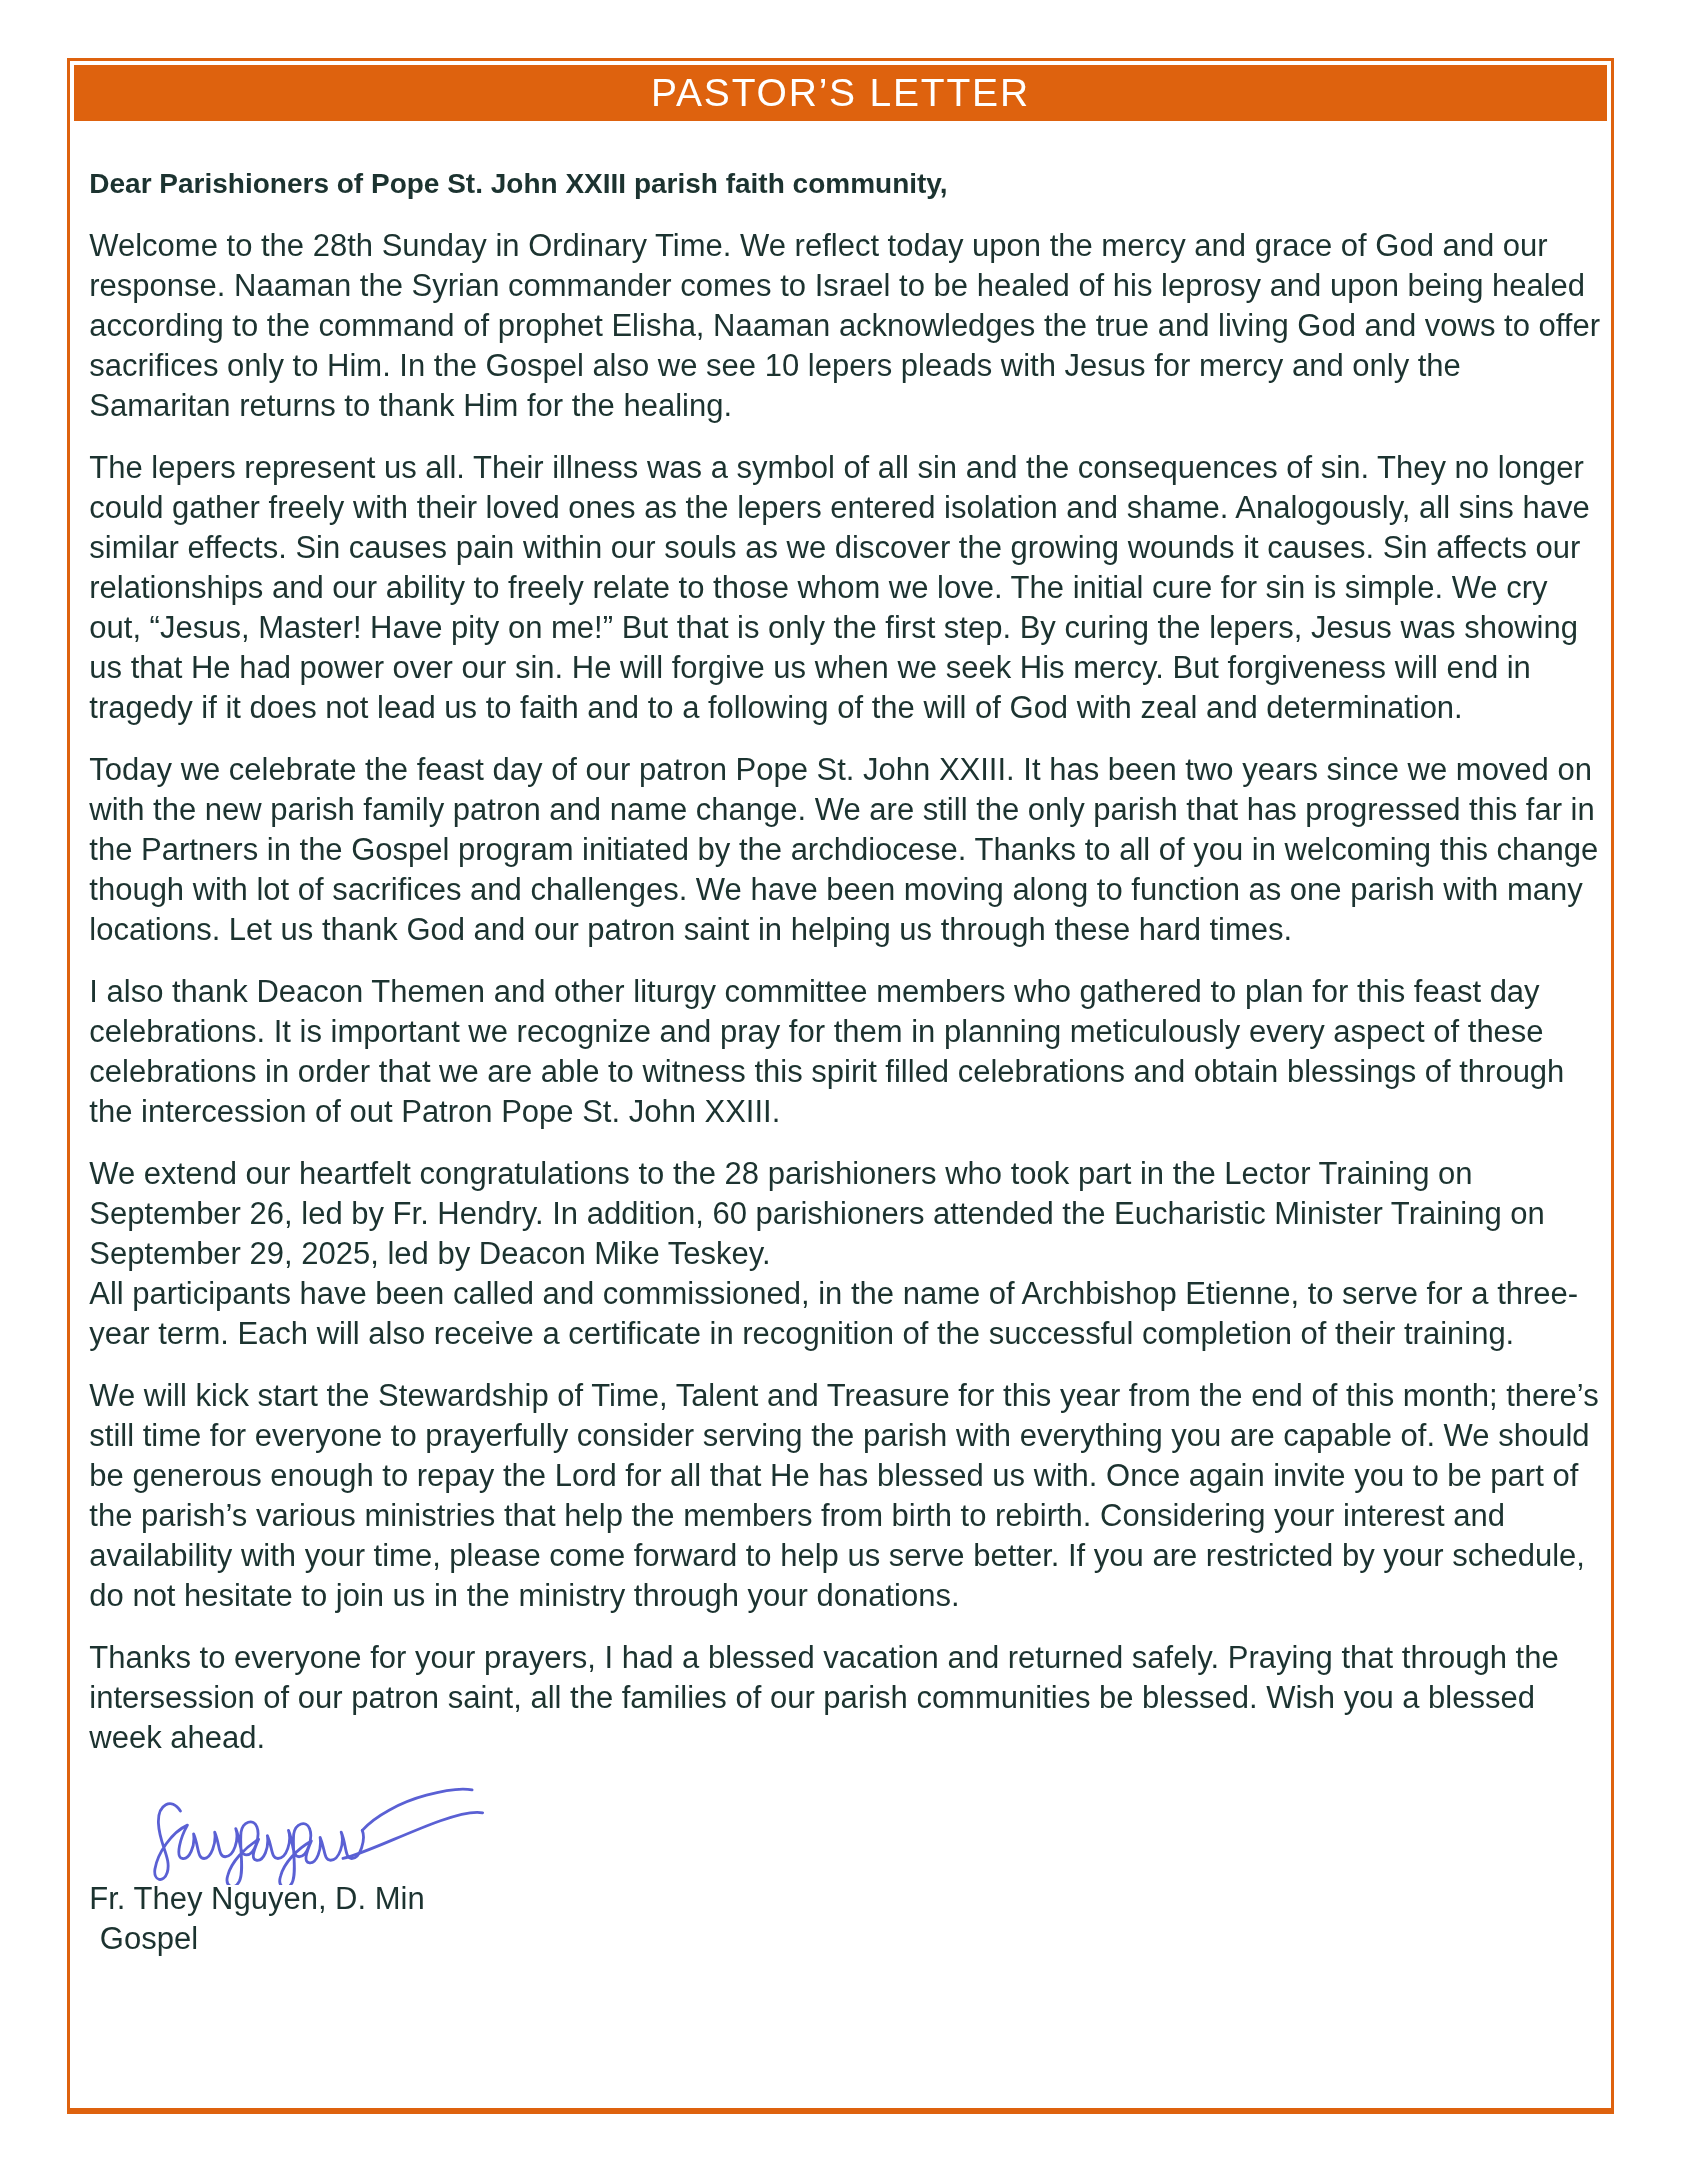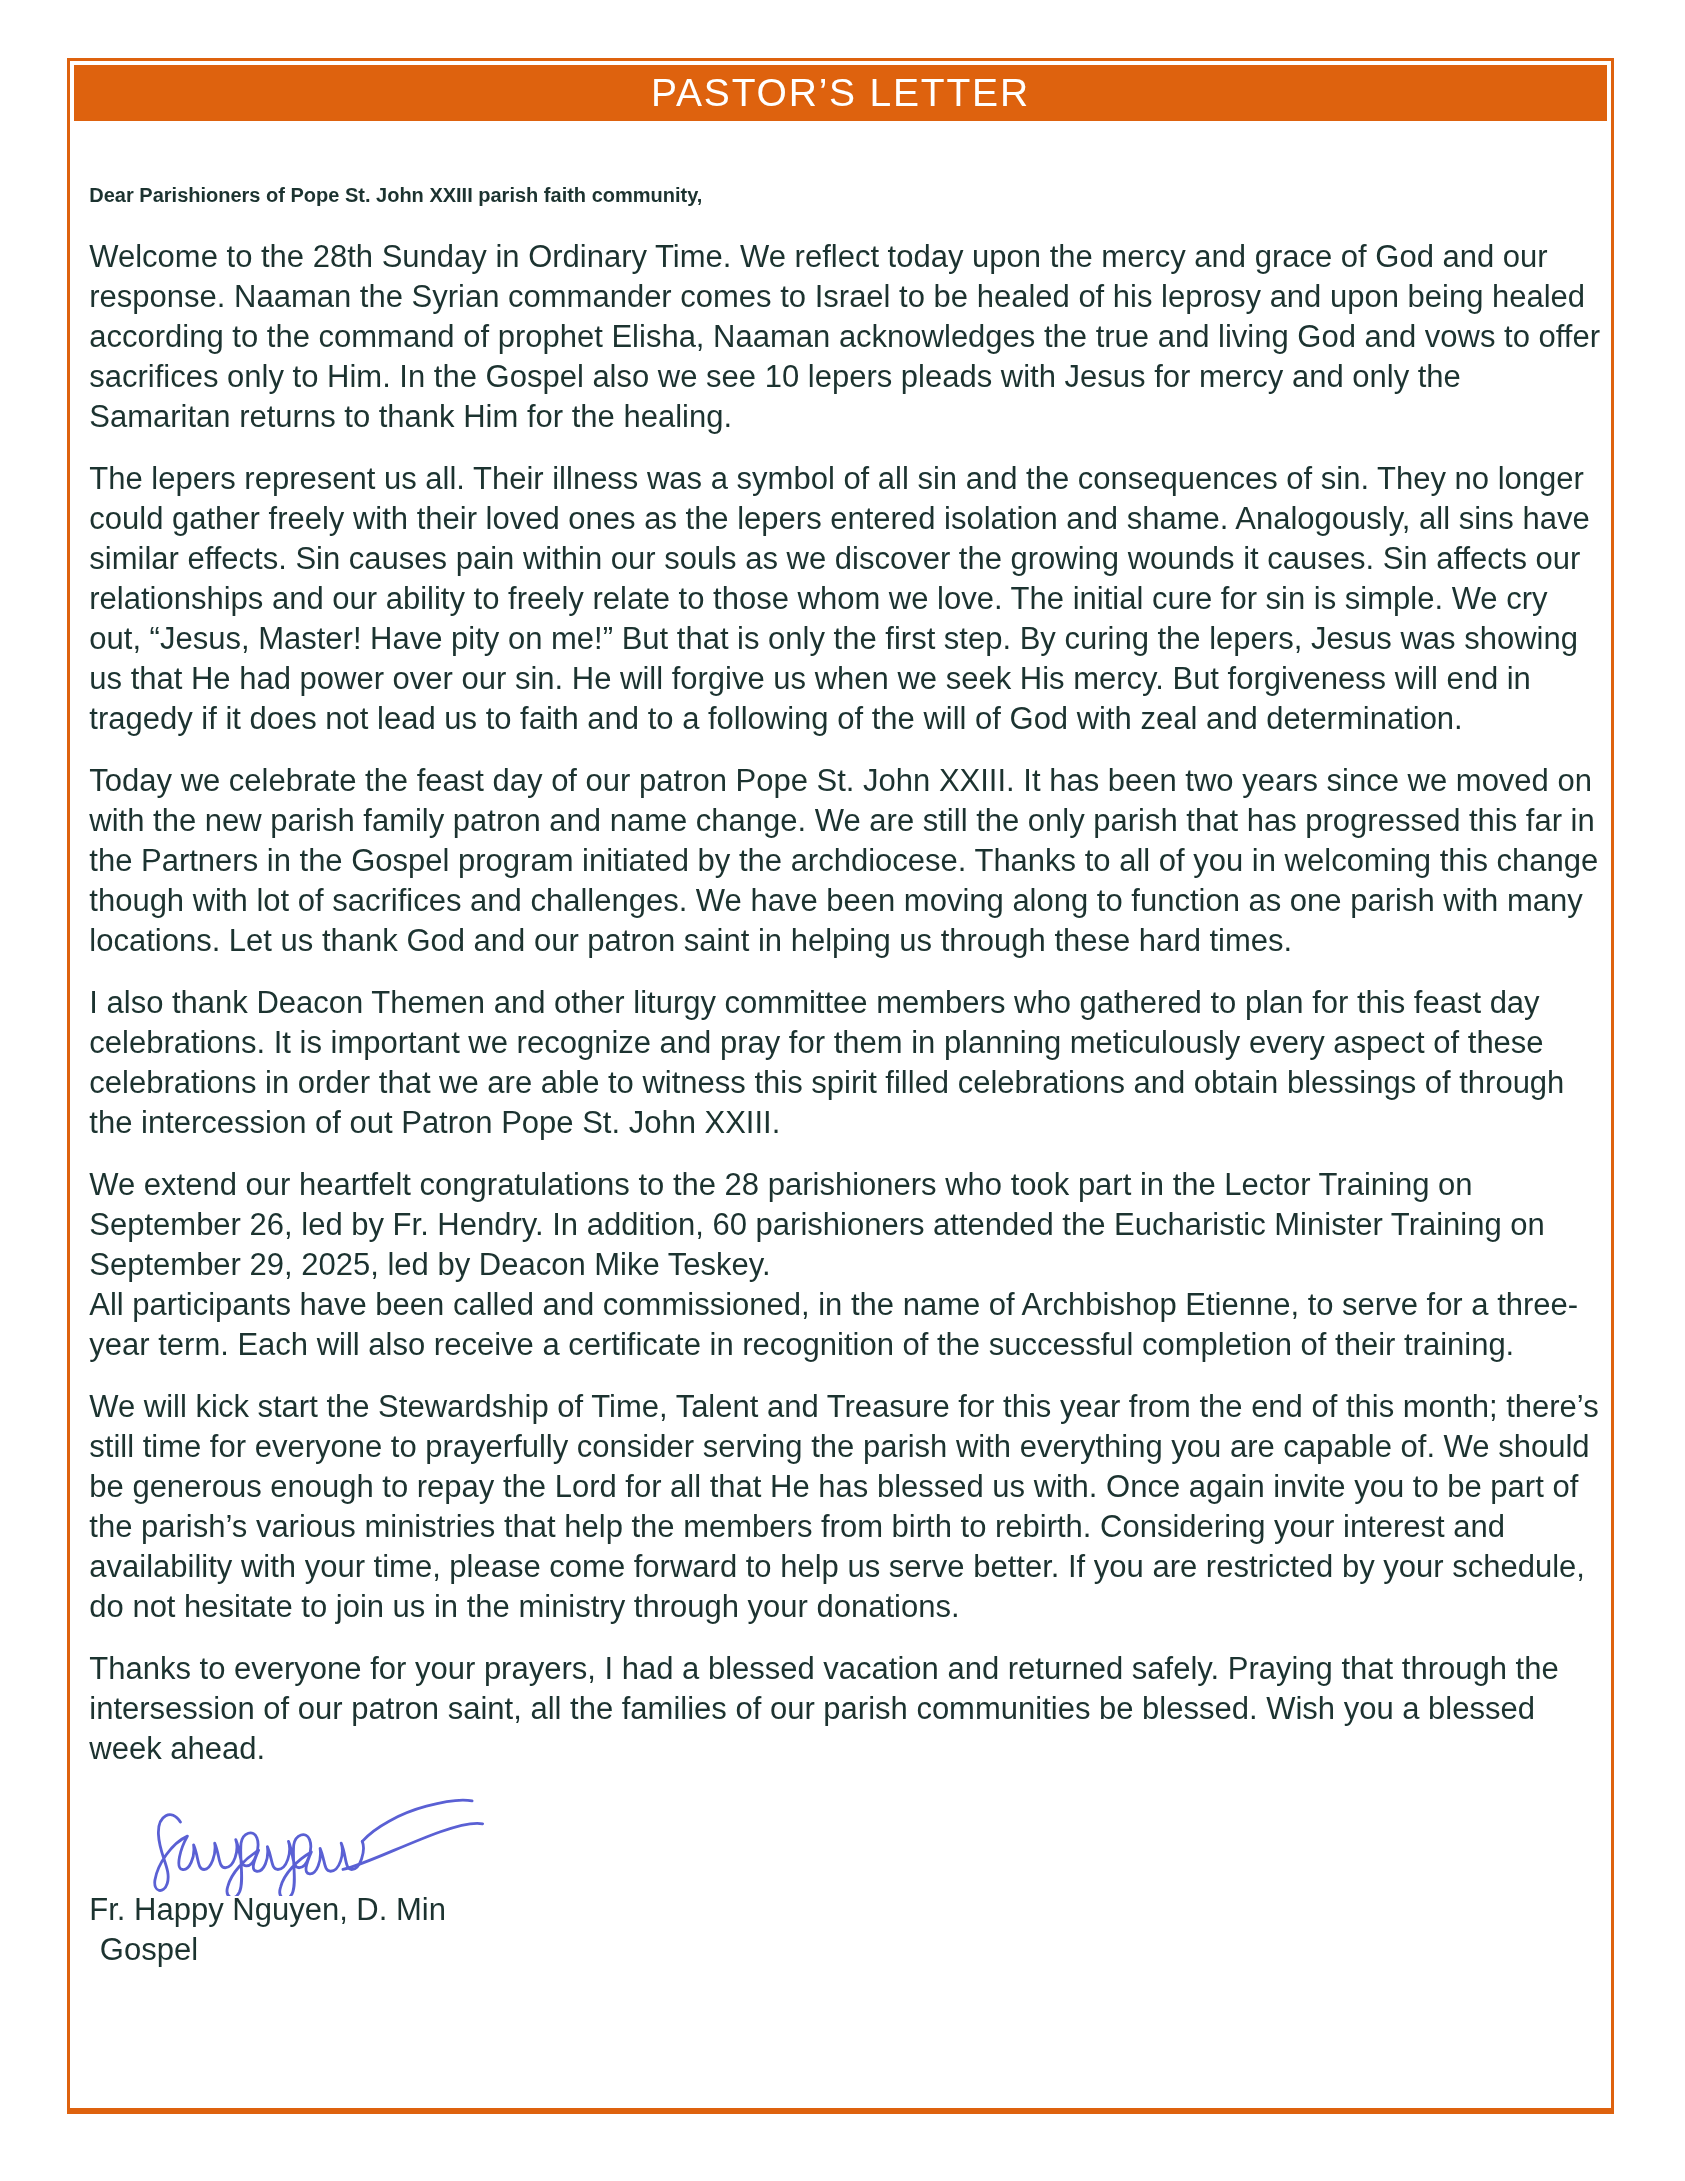--- a/index.html
+++ b/index.html
@@ -46,22 +46,22 @@
   .subtitle {
     text-align: center;
     font-weight: 700;
     font-style: italic;
     font-size: 26px;
     line-height: 35px;
     margin-top: 7px;
   }
   .salutation {
     font-weight: 700;
-    font-size: 20px;
-    margin-top: 41px;
+    font-size: 28px;
+    margin-top: 30px;
   }
   .body-para {
     margin-top: 22px;
   }
   .signature-block {
     margin-top: 23px;
   }
   .signature-svg {
     display: block;
     margin-left: 51px;
@@ -96,18 +96,18 @@
         <p class="body-para">Thanks to everyone for your prayers, I had a blessed vacation and returned safely. Praying that through the intersession of our patron saint, all the families of our parish communities be blessed. Wish you a blessed week ahead.</p>
       </div>
     <div class="signature-block">
       <svg class="signature-svg" width="369" height="104" viewBox="0 0 420 118" aria-hidden="true">
         <g fill="none" stroke="#5a60d4" stroke-width="3.2" stroke-linecap="round" stroke-linejoin="round">
           <path d="M46 34 C 36 18, 20 26, 21 48 C 22 72, 36 88, 31 104 C 27 116, 15 114, 17 100 C 20 82, 36 58, 54 50 C 46 64, 40 86, 48 88 C 56 90, 63 74, 61 60 C 67 74, 65 88, 73 88 C 81 88, 87 70, 85 58 C 91 72, 89 86, 97 86 C 107 86, 113 66, 109 54 C 115 68, 113 84, 121 84 C 131 84, 137 62, 133 52 C 129 42, 117 46, 115 58 C 113 76, 119 102, 113 114 C 107 125, 96 120, 100 107 C 104 92, 119 76, 135 66 C 129 80, 126 89, 133 90 C 141 91, 147 76, 145 62 C 151 76, 149 88, 157 88 C 167 88, 173 68, 169 56 C 175 70, 173 86, 181 86 C 191 86, 197 64, 193 54 C 189 44, 177 48, 175 60 C 173 78, 179 104, 173 116 C 167 126, 156 121, 160 108 C 164 93, 179 77, 195 68 C 189 82, 186 92, 193 93 C 201 94, 207 78, 205 64 C 211 78, 209 90, 217 90 C 227 90, 233 70, 229 58 C 235 72, 233 88, 241 88 C 251 88, 257 66, 253 56"></path>
           <path d="M253 56 C 267 40, 296 24, 326 16 C 348 10, 368 8, 378 10"></path>
           <path d="M231 88 C 257 82, 300 60, 342 45 C 362 38, 380 34, 390 36"></path>
         </g>
       </svg>
-      <div class="pastor-name">Fr. Happy Nguyen, D. Min</div>
+      <div class="pastor-name">Fr. They Nguyen, D. Min</div>
       <div class="pastor-role">Gospel</div>
     </div>
   </div>
 </div>
 
 
 </body></html>

